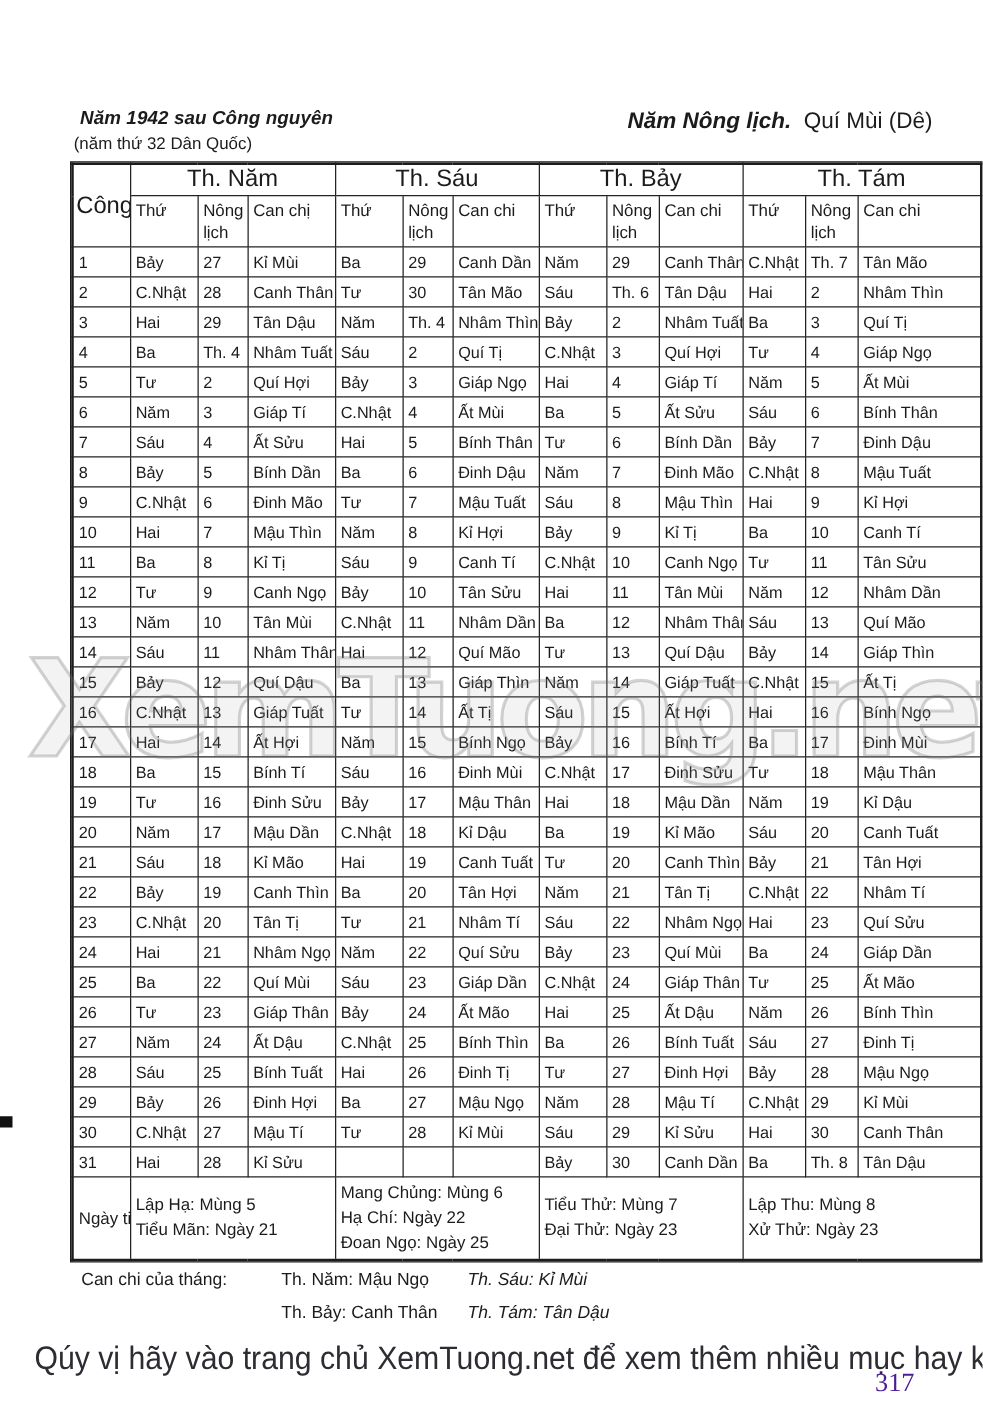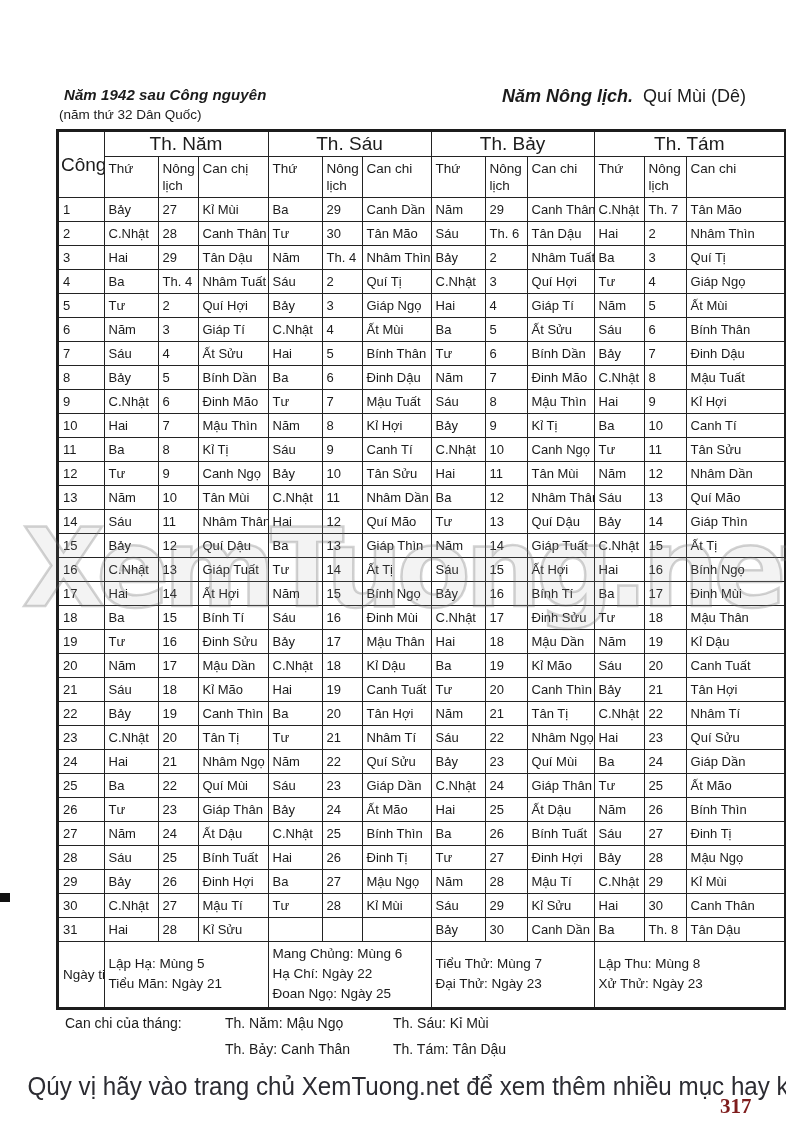--- a/index.html
+++ b/index.html
@@ -77,37 +77,36 @@
     z-index: 6;
   }
 
   
   .canchi-footer {
     position: absolute; left: 65px; top: 1010px;
     width: 660px; font-size: 14px; line-height: 26px;
   }
   .canchi-footer .label { position: absolute; left: 0; top: 0; }
   .canchi-footer .col1 { position: absolute; left: 160px; top: 0; }
-  .canchi-footer .col2 { position: absolute; left: 328px; top: 0; }
+  .canchi-footer .col2 { position: absolute; left: 309px; top: 0; font-style: italic; }
 
   
   .banner {
     position: absolute; left: 0; top: 1071px; width: 786px;
     text-align: center;
     font-size: 26px; color: #2c2c32;
     transform: scaleX(0.93); transform-origin: 50% 50%;
     white-space: nowrap;
     z-index: 4;
   }
   .page-number {
-    position: absolute; left: 720px; top: 1094px;
+    position: absolute; left: 700px; top: 1094px;
     font-family: "Liberation Serif", serif;
-    font-size: 21px; color: #7f1d1d;
+    font-size: 21px; color: #4c1d95;
     z-index: 3;
-    font-weight: bold;
   }
   .edge-mark {
     position: absolute; left: 0; top: 893px;
     width: 10px; height: 9px; background: #111;
   }
 </style>
 </head>
 <body>
 
 <div class="hdr-left-title">Năm 1942 sau Công nguyên</div>

